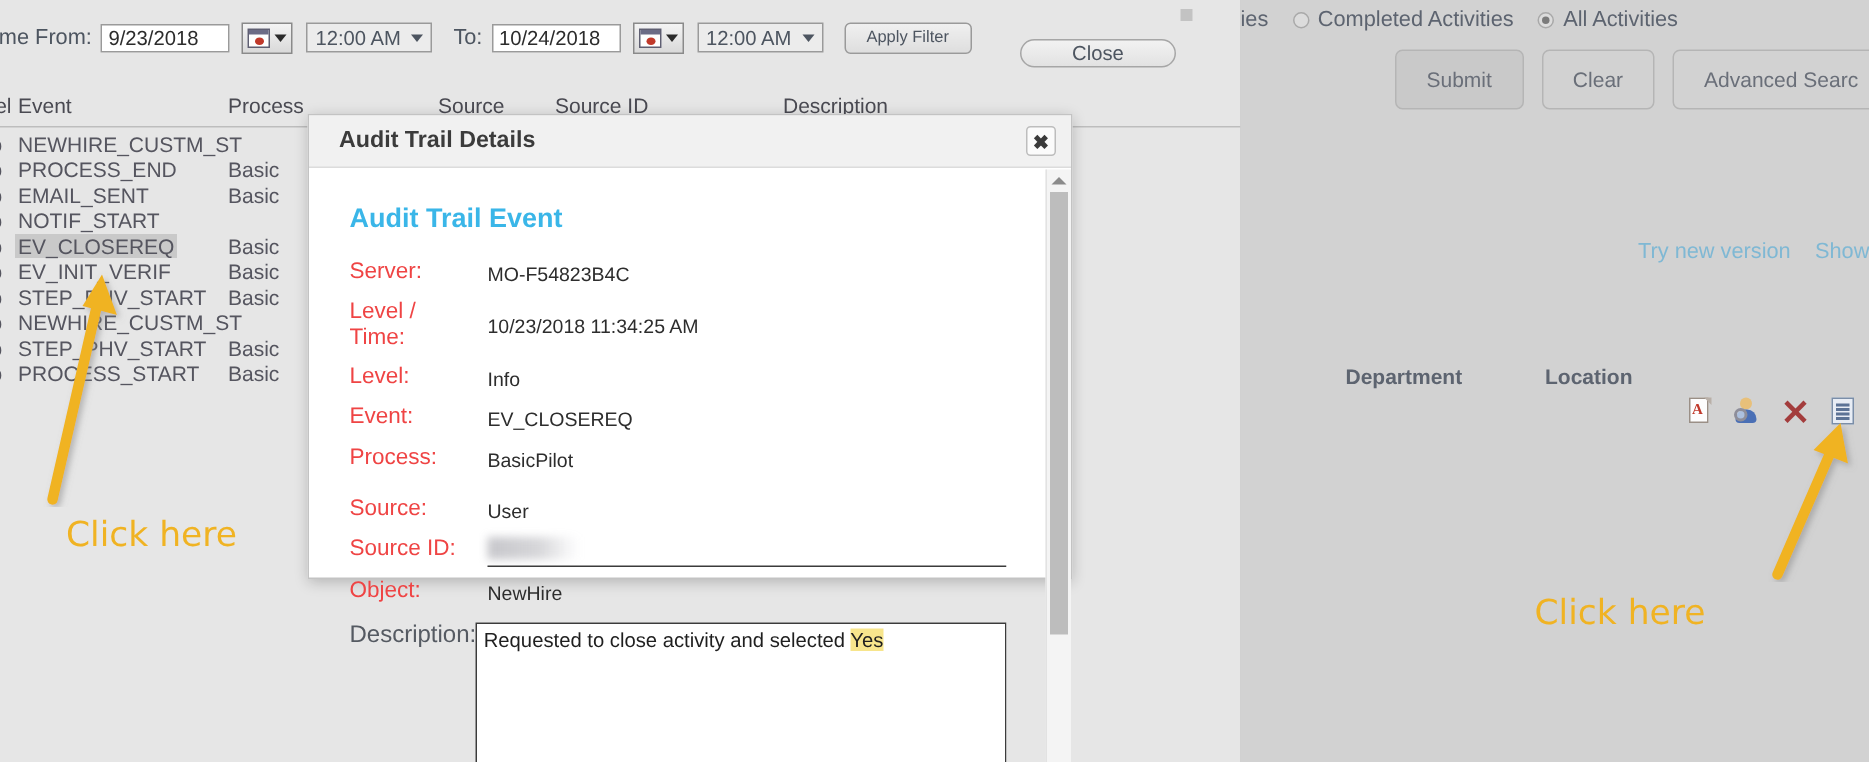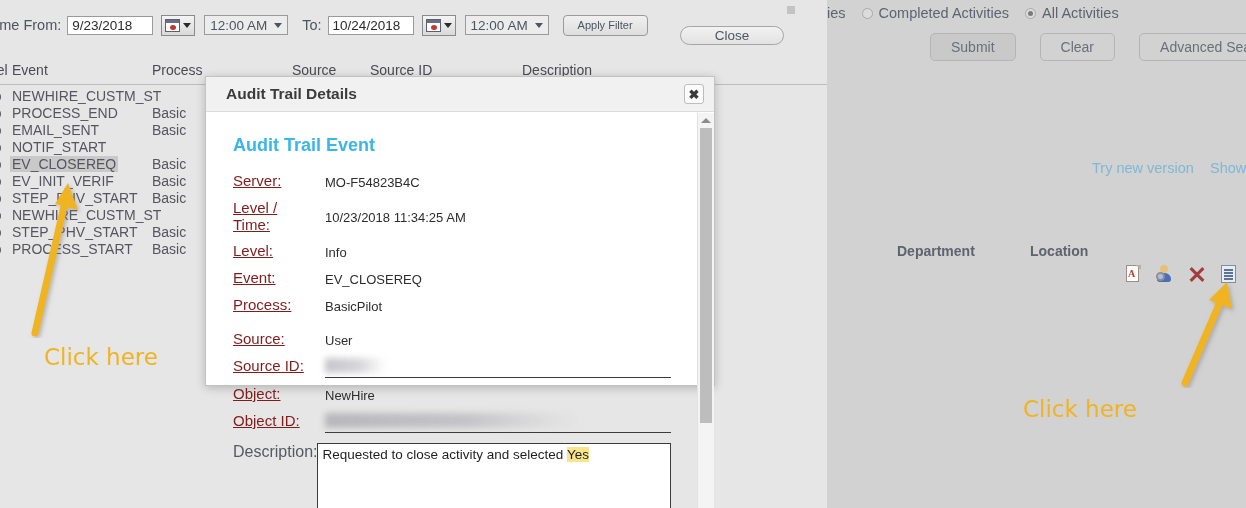--- a/index.html
+++ b/index.html
@@ -244,23 +244,22 @@
   .field {
     display: flex;
     align-items: flex-start;
     margin-bottom: 7px;
     position: relative;
   }
   .field .lbl {
     width: 92px;
     flex: 0 0 92px;
     font-size: 15px;
-    color: #7f1d1d;
+    color: #ef4444;
     line-height: 18px;
-    text-decoration: underline;
   }
   .field .val {
     font-size: 13px;
     color: #2d2d2d;
     line-height: 18px;
     padding-top: 2px;
   }
   .field.tall .lbl { line-height: 17px; }
   .field.tall { margin-bottom: 9px; }
   .field.gap { margin-top: 14px; }
@@ -361,29 +360,29 @@
     border-radius: 50%;
     background: #7b7b7b;
   }
   #action-buttons {
     position: absolute;
     left: 103px; top: 33px;
     display: flex;
     white-space: nowrap;
   }
   .abtn {
-    height: 28px;
+    height: 40px;
     border: 1px solid #b5b5b5;
     border-radius: 5px;
     display: flex;
     align-items: center;
     justify-content: center;
     font-size: 14px;
     color: #6a6f79;
-    margin-right: 24px;
+    margin-right: 12px;
     padding: 0 20px;
     box-sizing: border-box;
   }
   .abtn.primary { background: #c9c9c9; }
   .abtn.ghost   { background: #d2d2d2; }
 
   #link-row {
     position: absolute;
     left: 0; top: 160px;
     width: 419px;
@@ -619,26 +618,20 @@
       <span class="underline-field">
         <span class="blur-val" style="width:62px"></span>
       </span>
     </div>
 
     <div class="field">
       <span class="lbl">Object:</span>
       <span class="val">NewHire</span>
     </div>
 
-    <div class="field">
-      <span class="lbl">Object ID:</span>
-      <span class="underline-field">
-        <span class="blur-val" style="width:258px"></span>
-      </span>
-    </div>
 
     <div id="desc-field">
       <span class="lbl">Description:</span>
       <div id="desc-box"><span>Requested to close activity and selected </span><span class="hl">Yes</span></div>
     </div>
   </div>
 
   <div id="dialog-scroll">
     <div id="scroll-up">
         <span class="tri"></span>

